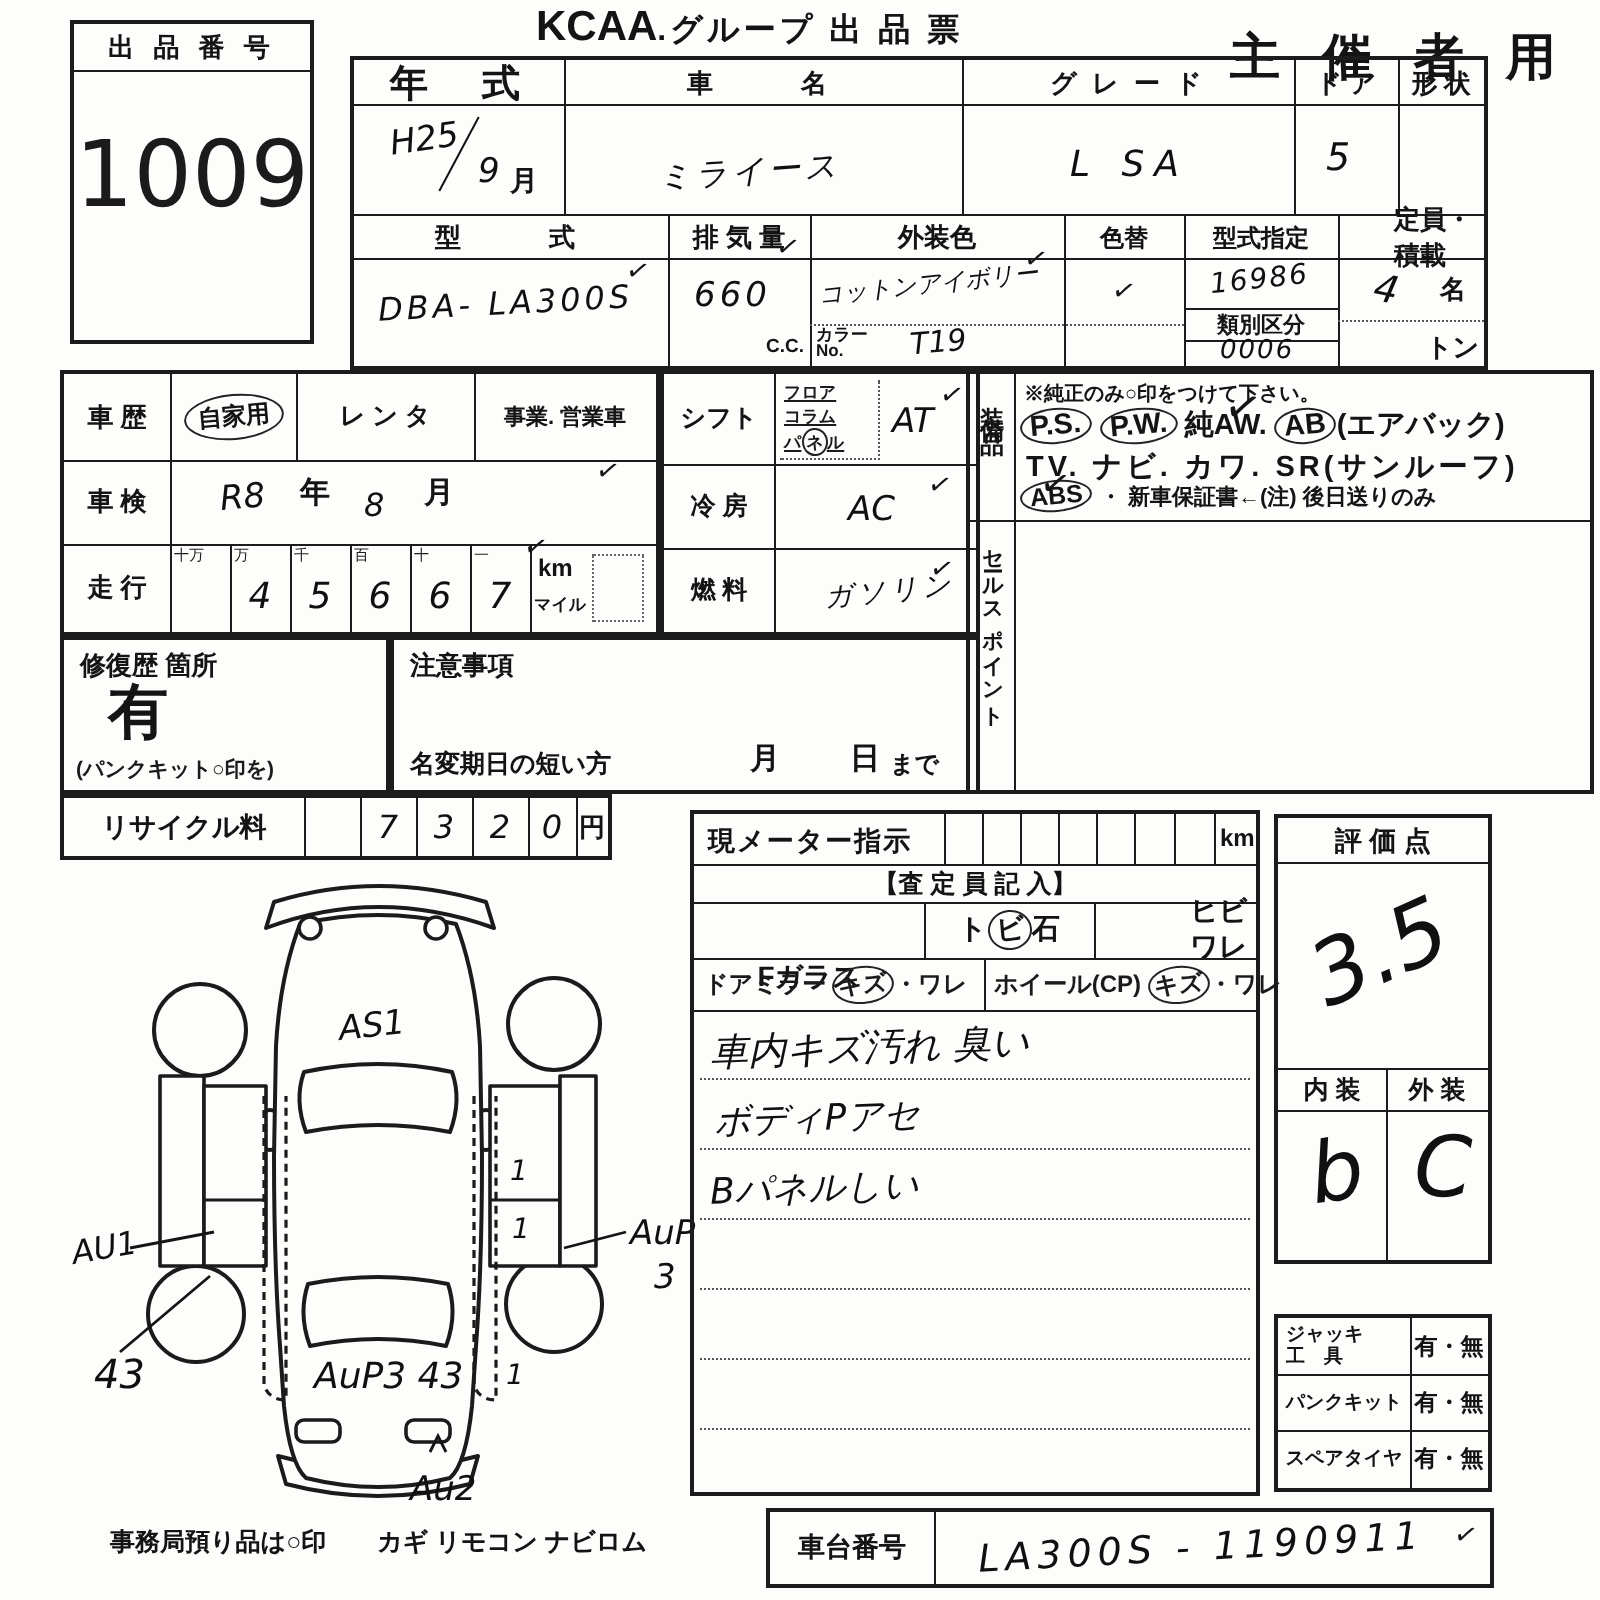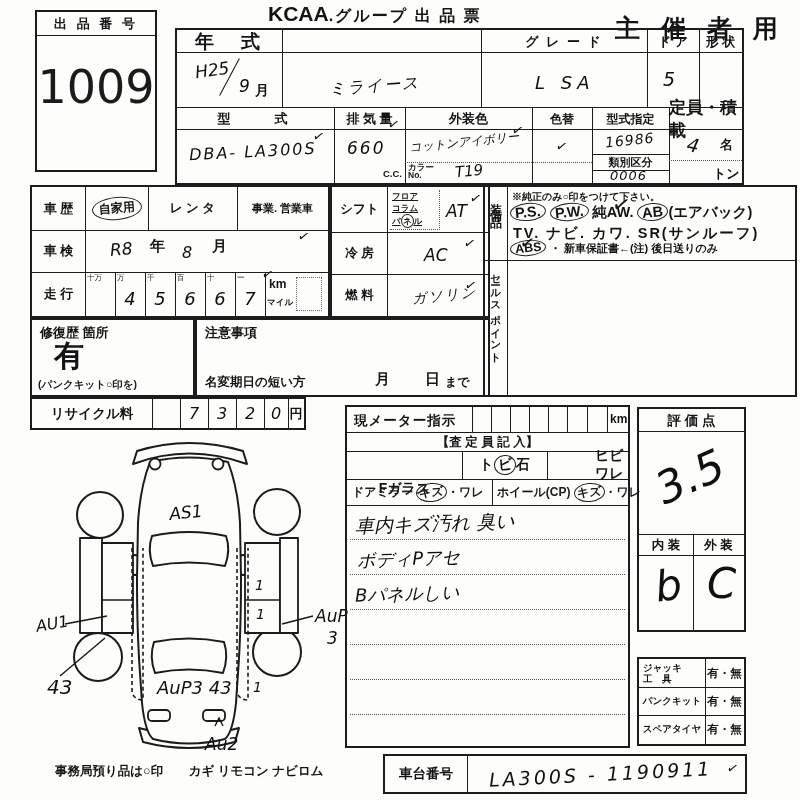--- a/index.html
+++ b/index.html
@@ -45,38 +45,39 @@
     <div class="vl" style="left:228px;top:77px;height:76px;"></div>
     <div class="vl" style="left:355px;top:77px;height:76px;"></div>
     <div class="vl" style="left:415px;top:77px;height:76px;"></div>
     <div class="vl" style="left:492px;top:77px;height:76px;"></div>
     <div class="hld" style="left:228px;top:132px;width:187px;"></div>
     <div class="hl" style="left:415px;top:124px;width:77px;"></div>
     <div class="hl" style="left:415px;top:140px;width:77px;"></div>
     <div class="hld" style="left:492px;top:130px;width:73px;"></div>
 
     <div class="a ctr lbl" style="left:0;top:2px;width:105px;height:20px;font-size:19px;letter-spacing:4px;">年　式</div>
+    <div class="a ctr lbl" style="left:105px;top:2px;width:199px;height:20px;font-size:13px;letter-spacing:6px;">車　　名</div>
     <div class="a ctr lbl" style="left:304px;top:2px;width:166px;height:20px;font-size:13px;letter-spacing:2px;">グ レ ー ド</div>
     <div class="a ctr lbl" style="left:470px;top:2px;width:52px;height:20px;font-size:13px;">ド ア</div>
     <div class="a ctr lbl" style="left:522px;top:2px;width:43px;height:20px;font-size:13px;">形 状</div>
 
     <div class="a hw" style="left:18px;top:30px;font-size:17px;transform:rotate(-8deg);">H25</div>
     <div class="a" style="left:52px;top:26px;width:0;height:42px;border-left:1.6px solid #111;transform:rotate(28deg);"></div>
     <div class="a hw" style="left:62px;top:46px;font-size:17px;">9</div>
     <div class="a lbl" style="left:78px;top:52px;font-size:14px;">月</div>
     <div class="a hw" style="left:152px;top:46px;font-size:16px;transform:rotate(-4deg);letter-spacing:2px;">ミライース</div>
     <div class="a hw" style="left:358px;top:42px;font-size:18px;letter-spacing:5px;">L SA</div>
     <div class="a hw" style="left:486px;top:38px;font-size:19px;">5</div>
 
     <div class="a ctr lbl" style="left:0;top:79px;width:157px;height:20px;font-size:13px;letter-spacing:6px;">型　　式</div>
     <div class="a ctr lbl" style="left:157px;top:79px;width:71px;height:20px;font-size:13px;">排 気 量</div>
     <div class="a ctr lbl" style="left:228px;top:79px;width:127px;height:20px;font-size:13px;">外装色</div>
     <div class="a ctr lbl" style="left:355px;top:79px;width:60px;height:20px;font-size:12px;">色替</div>
     <div class="a ctr lbl" style="left:415px;top:79px;width:77px;height:20px;font-size:12px;">型式指定</div>
-    <div class="a ctr lbl" style="left:492px;top:79px;width:73px;height:20px;font-size:17px;">定員・積載</div>
+    <div class="a ctr lbl" style="left:492px;top:79px;width:73px;height:20px;font-size:13px;padding-left:28px;">定員・積載</div>
 
     <div class="a hw" style="left:12px;top:112px;font-size:16px;transform:rotate(-3deg);letter-spacing:2px;">DBA- LA300S</div>
     <div class="a hw" style="left:170px;top:108px;font-size:17px;letter-spacing:2px;">660</div>
     <div class="a lbl" style="left:206px;top:138px;font-size:9.5px;">C.C.</div>
     <div class="a hw" style="left:232px;top:104px;font-size:12px;transform:rotate(-6deg);white-space:nowrap;">コットンアイボリー</div>
     <div class="a lbl" style="left:231px;top:133px;font-size:8.5px;line-height:8px;">
       <span>カラー</span><br><span>No.</span>
     </div>
     <div class="a hw" style="left:278px;top:132px;font-size:15px;transform:rotate(-5deg);">T19</div>
     <div class="a hw" style="left:428px;top:102px;font-size:14px;transform:rotate(-6deg);letter-spacing:1px;">16986</div>
@@ -137,21 +138,21 @@
     <div class="vl" style="left:55px;top:0;height:129px;"></div>
     <div class="a ctr lbl" style="left:0;top:0;width:55px;height:45px;font-size:12.5px;">シフト</div>
     <div class="a" style="left:58px;top:3px;width:50px;height:40px;border-right:1.5px dotted #555;border-bottom:1.5px dotted #555;font-size:8.5px;font-weight:bold;line-height:12px;padding-left:2px;text-decoration:underline;">
       <span>フロア</span><br>
       <span>コラム</span><br>
       <span><span>パ</span><span class="circ" style="padding:0 1px;border-width:1.3px;">ネ</span><span>ル</span></span>
     </div>
     <div class="a hw" style="left:114px;top:14px;font-size:17px;">AT</div>
     <div class="a ctr lbl" style="left:0;top:45px;width:55px;height:42px;font-size:12.5px;">冷 房</div>
     <div class="a hw" style="left:92px;top:58px;font-size:17px;">AC</div>
-    <div class="a ctr lbl" style="left:0;top:87px;width:55px;height:42px;font-size:12.5px;">燃 料</div>
+    <div class="a ctr lbl" style="left:0;top:87px;width:55px;height:42px;font-size:12.5px;font-family:Liberation Serif, serif;">燃 料</div>
     <div class="a hw" style="left:80px;top:100px;font-size:14px;transform:rotate(-6deg);letter-spacing:2px;">ガソリン</div>
   </div>
 
   <div class="a bx" style="left:483px;top:185px;width:314px;height:212px;">
     <div class="vl" style="left:22px;top:0;height:208px;"></div>
     <div class="hl" style="left:0;top:73px;width:310px;"></div>
     <div class="a vt lbl" style="left:2px;top:6px;height:64px;font-size:12px;letter-spacing:7px;">装備品</div>
     <div class="a vt lbl" style="left:4px;top:80px;height:128px;font-size:10.5px;letter-spacing:1px;">セールスポイント</div>
     <div class="a lbl" style="left:27px;top:3px;font-size:10px;">※純正のみ○印をつけて下さい。</div>
     <div class="a lbl" style="left:25px;top:16px;font-size:14.5px;white-space:nowrap;">

